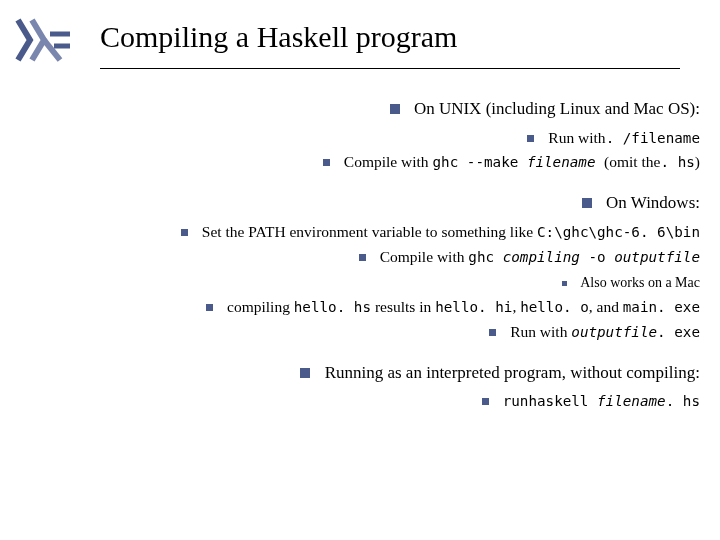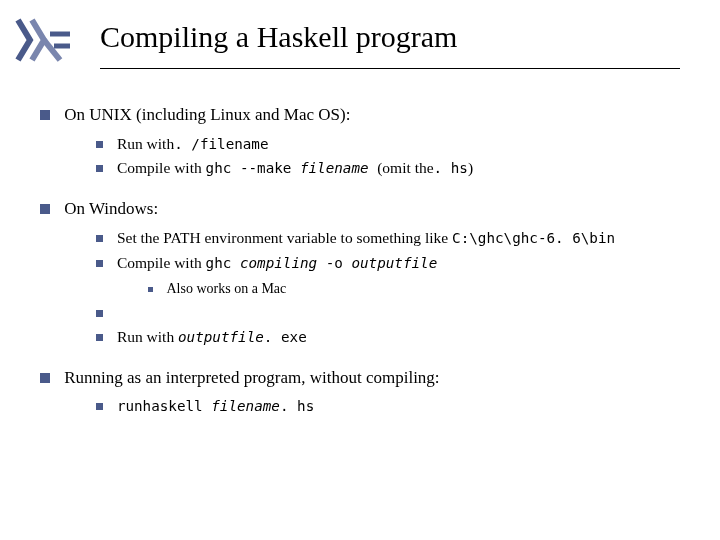--- a/index.html
+++ b/index.html
@@ -29,25 +29,26 @@
   .rule {
     position: absolute;
     top: 68px;
     left: 100px;
     width: 580px;
     height: 1px;
     background: #000;
   }
   .content {
     position: absolute;
-    top: 95px;
+    top: 89px;
     left: 40px;
     right: 20px;
     font-size: 17px;
     line-height: 1.35;
+    text-align: right;
   }
   .lvl1 {
     margin-left: 0;
     margin-bottom: 6px;
     margin-top: 8px;
   }
   .lvl2 {
     margin-left: 56px;
     margin-bottom: 3px;
     margin-top: 2px;
@@ -114,20 +115,21 @@
   <div class="lvl2">
     <span class="sq mid"></span>
     <span class="txt"><span>Compile with </span><span class="mono">ghc </span><span class="mono ital">compiling</span><span class="mono"> -o </span><span class="mono ital">outputfile</span></span>
   </div>
   <div class="lvl3">
     <span class="sq small"></span>
     <span class="txt">Also works on a Mac</span>
   </div>
   <div class="lvl2">
     <span class="sq mid"></span>
+    <span class="txt"><span>compiling </span><span class="mono">hello. hs</span><span> results in </span><span class="mono">hello. hi</span><span>, </span><span class="mono">hello. o</span><span>, and </span><span class="mono">main. exe</span></span>
   </div>
   <div class="lvl2">
     <span class="sq mid"></span>
     <span class="txt"><span>Run with </span><span class="mono ital">outputfile</span><span class="mono">. exe</span></span>
   </div>
 
   <div class="lvl1 gap">
     <span class="sq big"></span>
     <span class="txt">Running as an interpreted program, without compiling:</span>
   </div>

